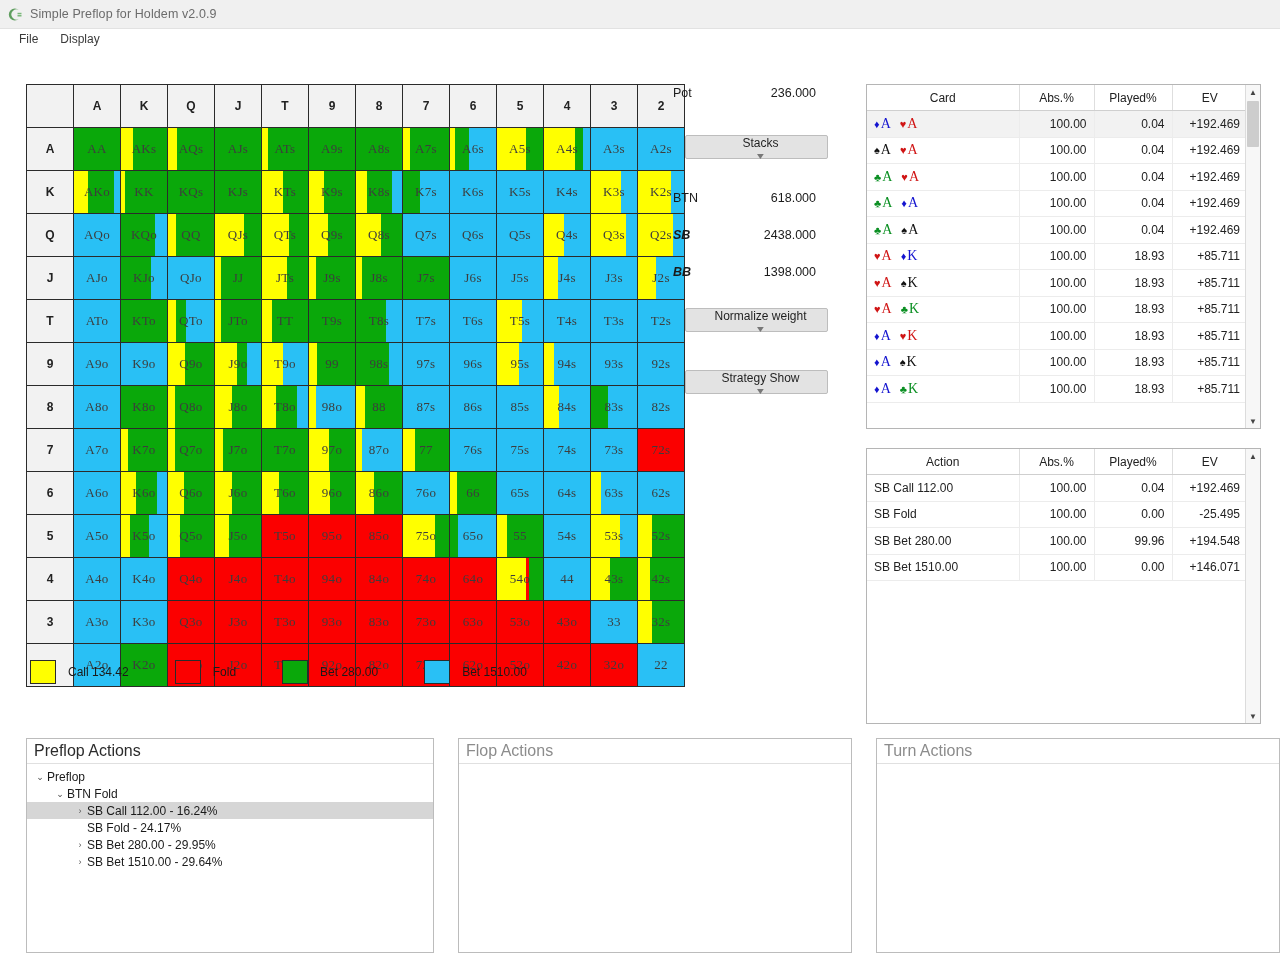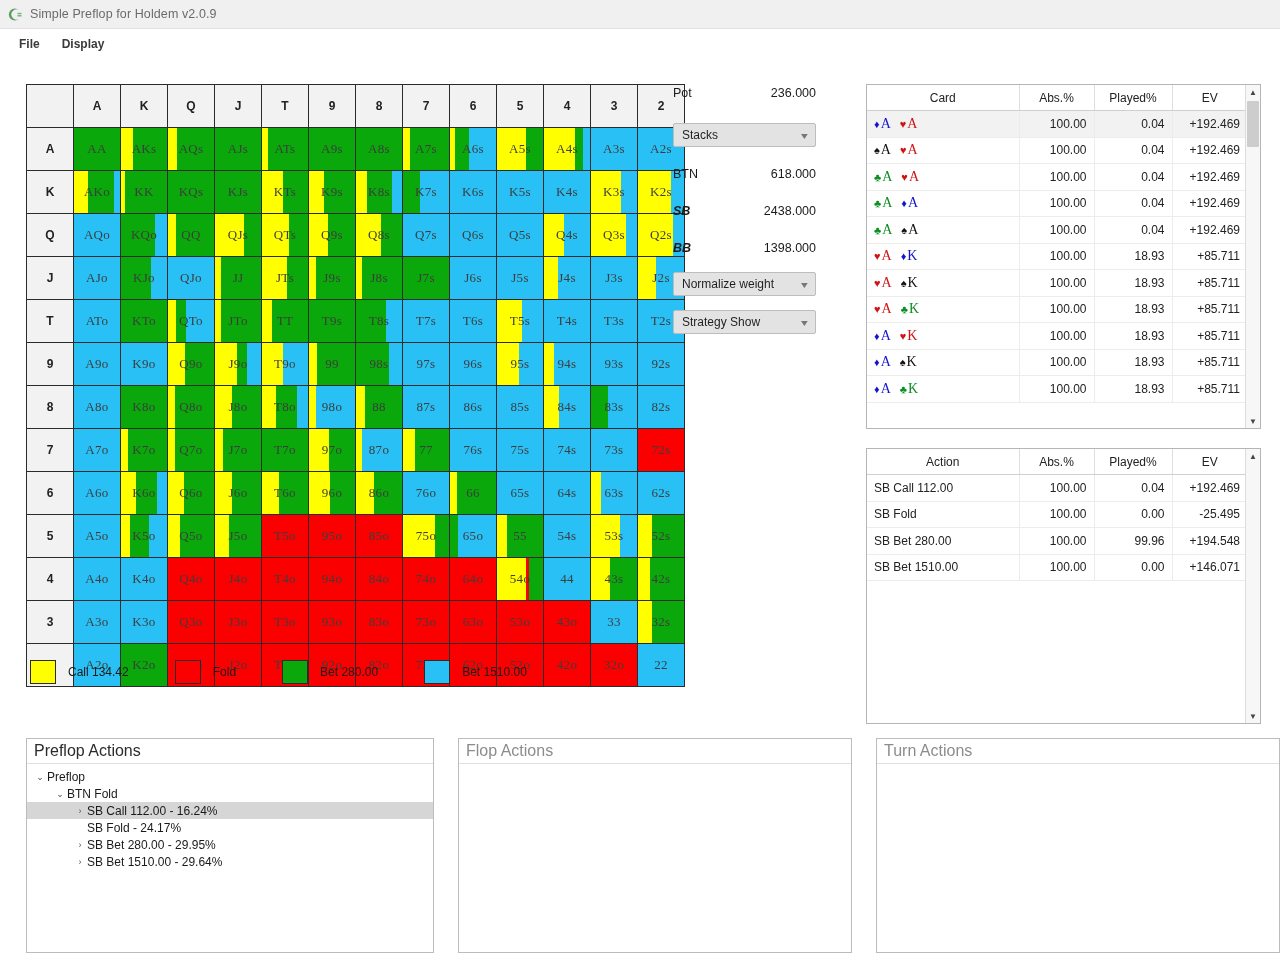--- a/index.html
+++ b/index.html
@@ -14,21 +14,21 @@
   
   .titlebar{
     height:28px;background:#f0f0f0;border-bottom:1px solid #e2e2e2;
     display:flex;align-items:center;padding-left:8px;gap:7px;
   }
   .app-icon{width:15px;height:15px;position:relative;flex:0 0 auto;}
   .titlebar-text{font-size:12.5px;color:#6b6b6b;letter-spacing:.1px;}
   
   .menubar{
     height:25px;background:#ffffff;border-bottom:1px solid #e6e6e6;
-    display:flex;align-items:flex-end;padding-left:8px;font-weight:bold;
+    display:flex;align-items:flex-start;padding-left:8px;
   }
   .menu-item{padding:3px 11px;font-size:12px;color:#3a3a3a;cursor:default;}
   .workarea{position:absolute;left:0;top:54px;width:1280px;height:899px;background:#fff;}
 
   
   .grid-wrap{position:absolute;left:26px;top:30px;}
   table.range{border-collapse:collapse;table-layout:fixed;}
   table.range td{
     width:46px;height:42px;padding:0;margin:0;
     border:1px solid #2b2b2b;overflow:hidden;position:relative;
@@ -51,24 +51,24 @@
   .legend-item{display:flex;align-items:center;margin-right:46px;}
   .legend-sw{width:24px;height:22px;border:1px solid #2b2b2b;margin-right:12px;}
   .legend-lb{font-size:12px;color:#1a1a1a;}
 
   
   .info{position:absolute;left:673px;top:32px;width:143px;}
   .inforow{display:flex;justify-content:space-between;align-items:baseline;
            font-size:12.5px;color:#1a1a1a;height:17px;}
   .inforow .k.b{font-weight:bold;font-style:italic;}
   .combo{
-    width:143px;height:24px;margin:0;background:#e3e3e3;
+    width:143px;height:24px;margin:12px;background:#e3e3e3;
     border:1px solid #bdbdbd;border-radius:2px;
-    display:flex;align-items:center;padding:0 8px 0 8px;
-    font-size:12px;color:#1f1f1f;box-sizing:border-box;cursor:default;
+    display:flex;align-items:center;padding:0 0 0 8px;
+    font-size:12px;color:#1f1f1f;box-sizing:border-box;cursor:default;flex-direction:column;
   }
   .combo .lbl{flex:1;}
   .combo .chev{color:#777;font-size:10px;transform:scaleX(1.35);}
   .gap14{height:14px;}.gap20{height:20px;}
 
   
   .panel{position:absolute;border:1px solid #b5b5b5;background:#fff;box-sizing:border-box;}
   #card-panel{left:866px;top:30px;width:395px;height:345px;}
   #action-panel{left:866px;top:394px;width:395px;height:276px;}
   .tbl{width:100%;border-collapse:collapse;table-layout:fixed;}

